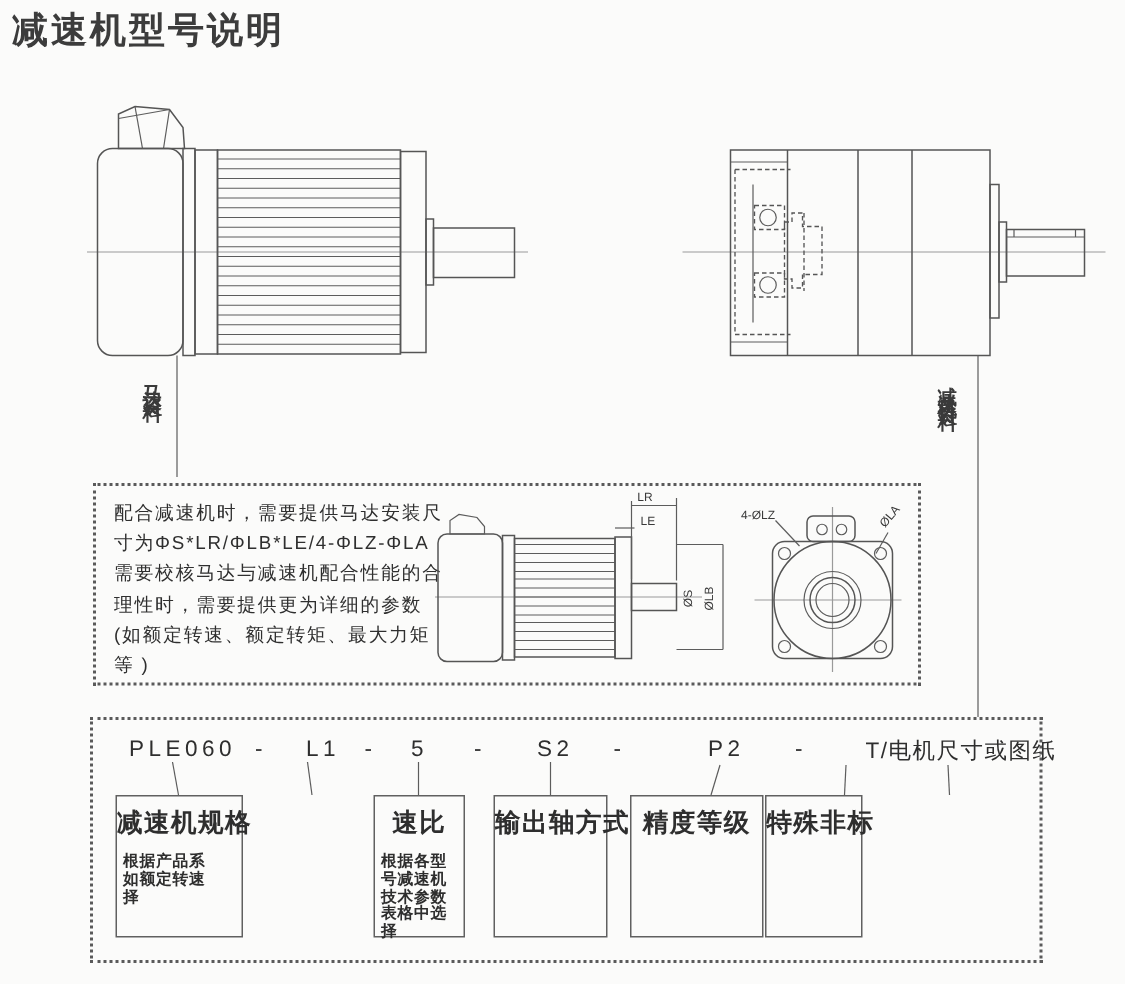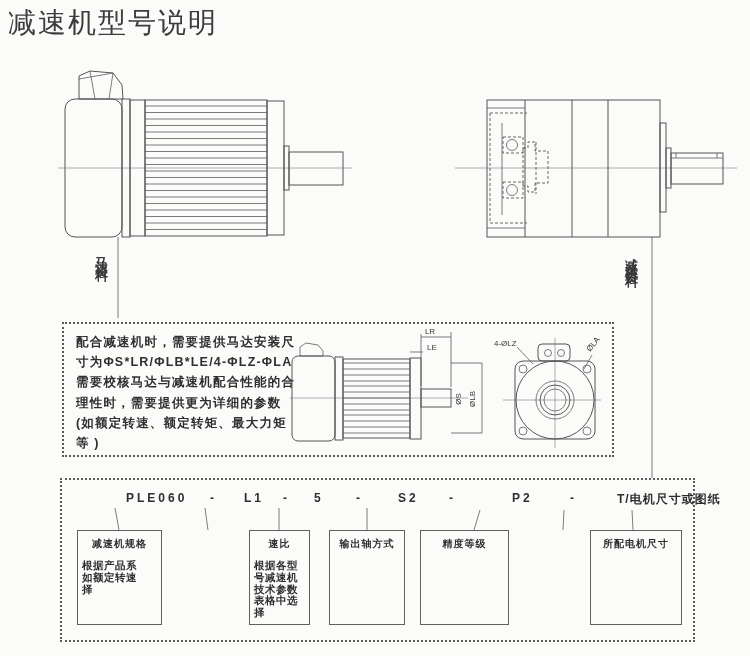--- a/index.html
+++ b/index.html
@@ -7,60 +7,59 @@
   .page{
     position:relative;
     width:750px;height:656px;
     background:#fbfbfa;
     font-family:"Liberation Sans", sans-serif;
     color:#333;
     overflow:hidden;
   }
   .page-title{
     position:absolute;left:8px;top:4px;
-    font-size:28px;font-weight:normal;color:#3c3c3c;
+    font-size:24px;font-weight:bold;color:#3c3c3c;
     letter-spacing:2px;margin:0;
   }
   svg{position:absolute;overflow:visible;}
   .ln{stroke:#555;stroke-width:1;fill:none;}
   .ln-thin{stroke:#5c5c5c;stroke-width:0.8;fill:none;}
   .center{stroke:#9a9a9a;stroke-width:0.8;fill:none;}
   .dash{stroke:#555;stroke-width:0.9;fill:none;stroke-dasharray:3 2;}
   .vlabel{
     position:absolute;
     writing-mode:vertical-rl;text-orientation:upright;
     font-size:13px;font-weight:bold;color:#3a3a3a;letter-spacing:4px;
   }
   .note-box{
     position:absolute;left:62px;top:322px;width:552px;height:135px;
     border:2px dotted #5a5a5a;box-sizing:border-box;
   }
   .note-text{
     position:absolute;left:12px;top:8px;width:290px;
-    font-size:12.5px;font-weight:bold;line-height:20.2px;
+    font-size:12.5px;font-weight:normal;line-height:20.2px;
     letter-spacing:1.2px;color:#2f2f2f;white-space:pre-line;
   }
   .dimtxt{font-family:"Liberation Sans",sans-serif;font-size:8px;fill:#3a3a3a;}
   .model-box{
     position:absolute;left:60px;top:478px;width:635px;height:164px;
     border:2px dotted #5a5a5a;box-sizing:border-box;
   }
   .seg{
     position:absolute;top:11px;
-    font-size:12px;font-weight:bold;color:#2e2e2e;letter-spacing:3px;
+    font-size:15px;font-weight:normal;color:#2e2e2e;letter-spacing:3px;
     white-space:nowrap;
-    margin-left:40px;
   }
   .seg.cjk{letter-spacing:1px;}
   .spec-box{
     position:absolute;top:50px;height:95px;
     border:1px solid #606060;box-sizing:border-box;background:transparent;
   }
   .spec-title{
-    text-align:center;font-size:10px;font-weight:bold;color:#2e2e2e;
+    text-align:center;font-size:17px;font-weight:bold;color:#2e2e2e;
     margin-top:6px;letter-spacing:1px;white-space:nowrap;
   }
   .spec-body{
     margin-top:9px;padding:0 4px;
     font-size:10.5px;font-weight:bold;color:#2e2e2e;line-height:11.8px;
     letter-spacing:0.5px;white-space:pre-line;
   }
 </style>
 </head>
 <body>
@@ -227,19 +226,19 @@
 技术参数
 表格中选
 择</div>
     </div>
     <div class="spec-box" style="left:267px;width:76px">
       <div class="spec-title">输出轴方式</div>
     </div>
     <div class="spec-box" style="left:358px;width:89px">
       <div class="spec-title">精度等级</div>
     </div>
-    <div class="spec-box" style="left:528px;width:92px">
-      <div class="spec-title">所配电机尺寸</div>
+    <div class="spec-box" style="left:448px;width:65px">
+      <div class="spec-title">特殊非标</div>
       <div class="spec-body"></div>
     </div>
   </div>
 
 </div>
 
 </body></html>

